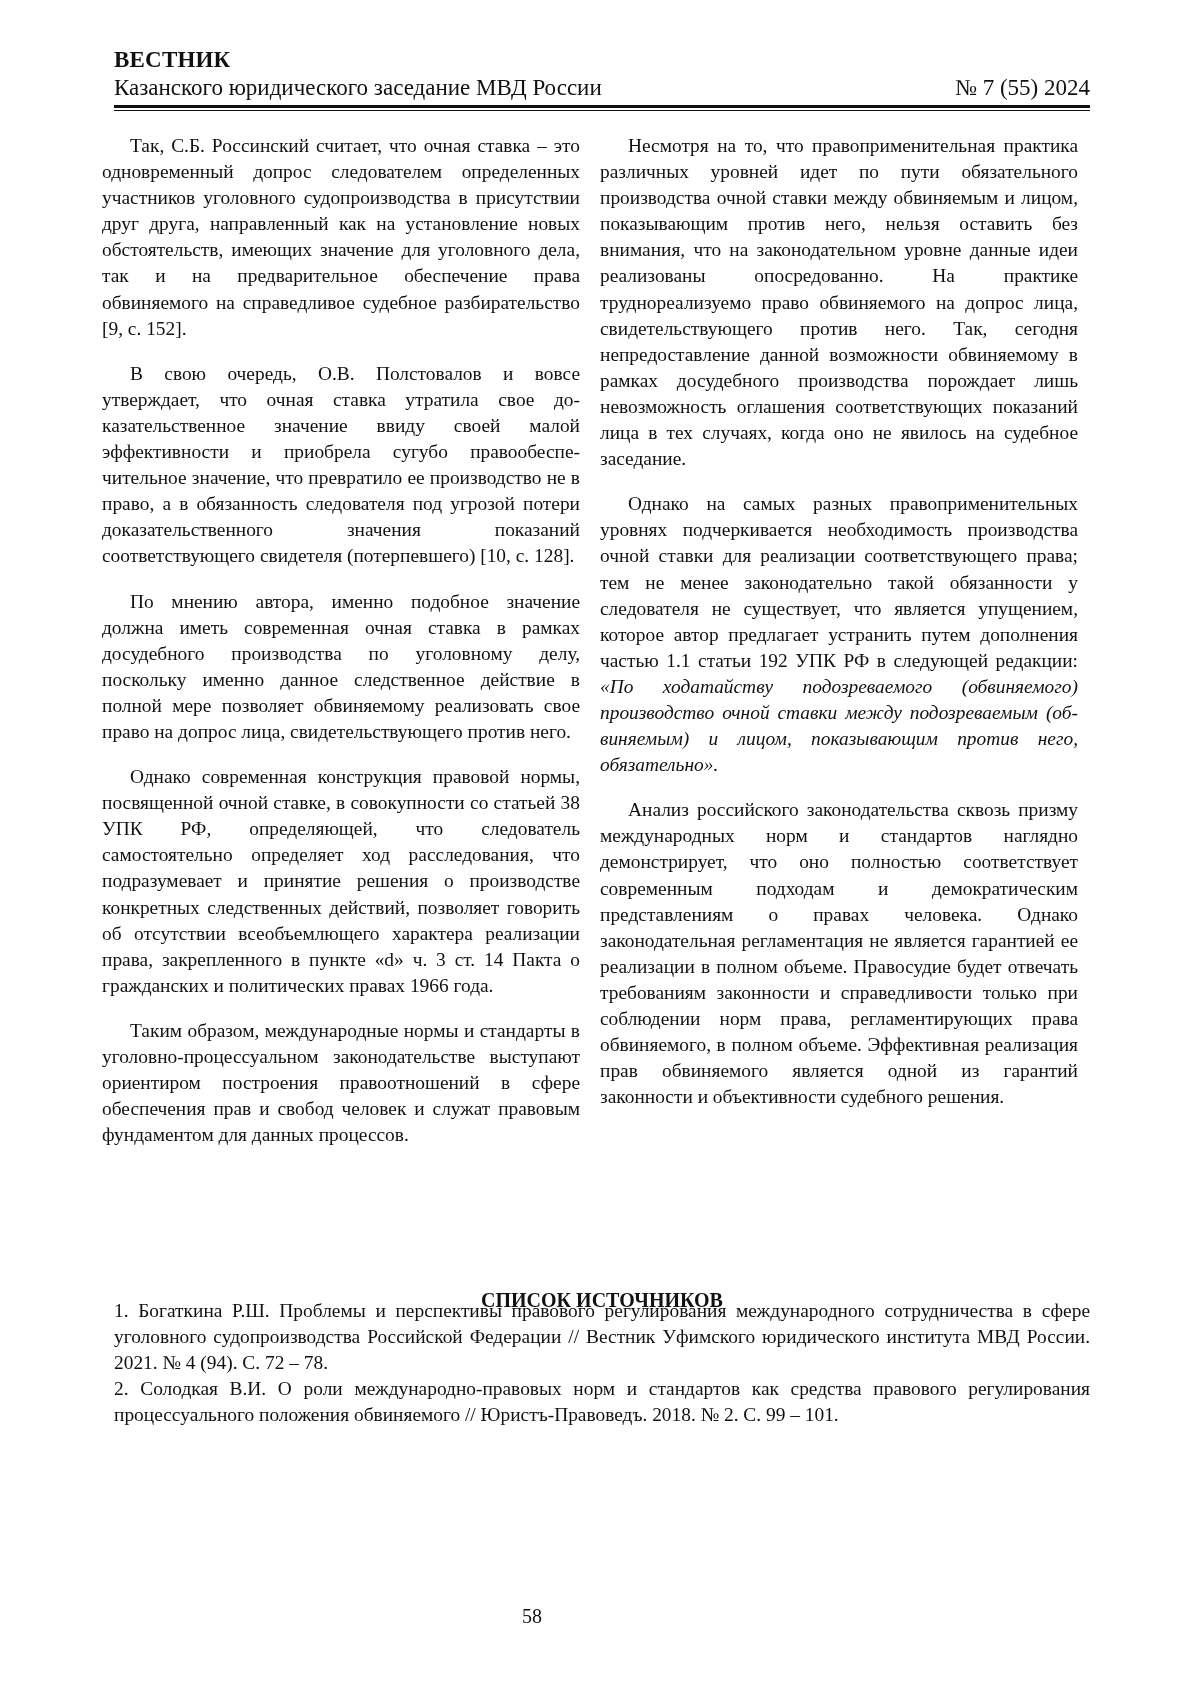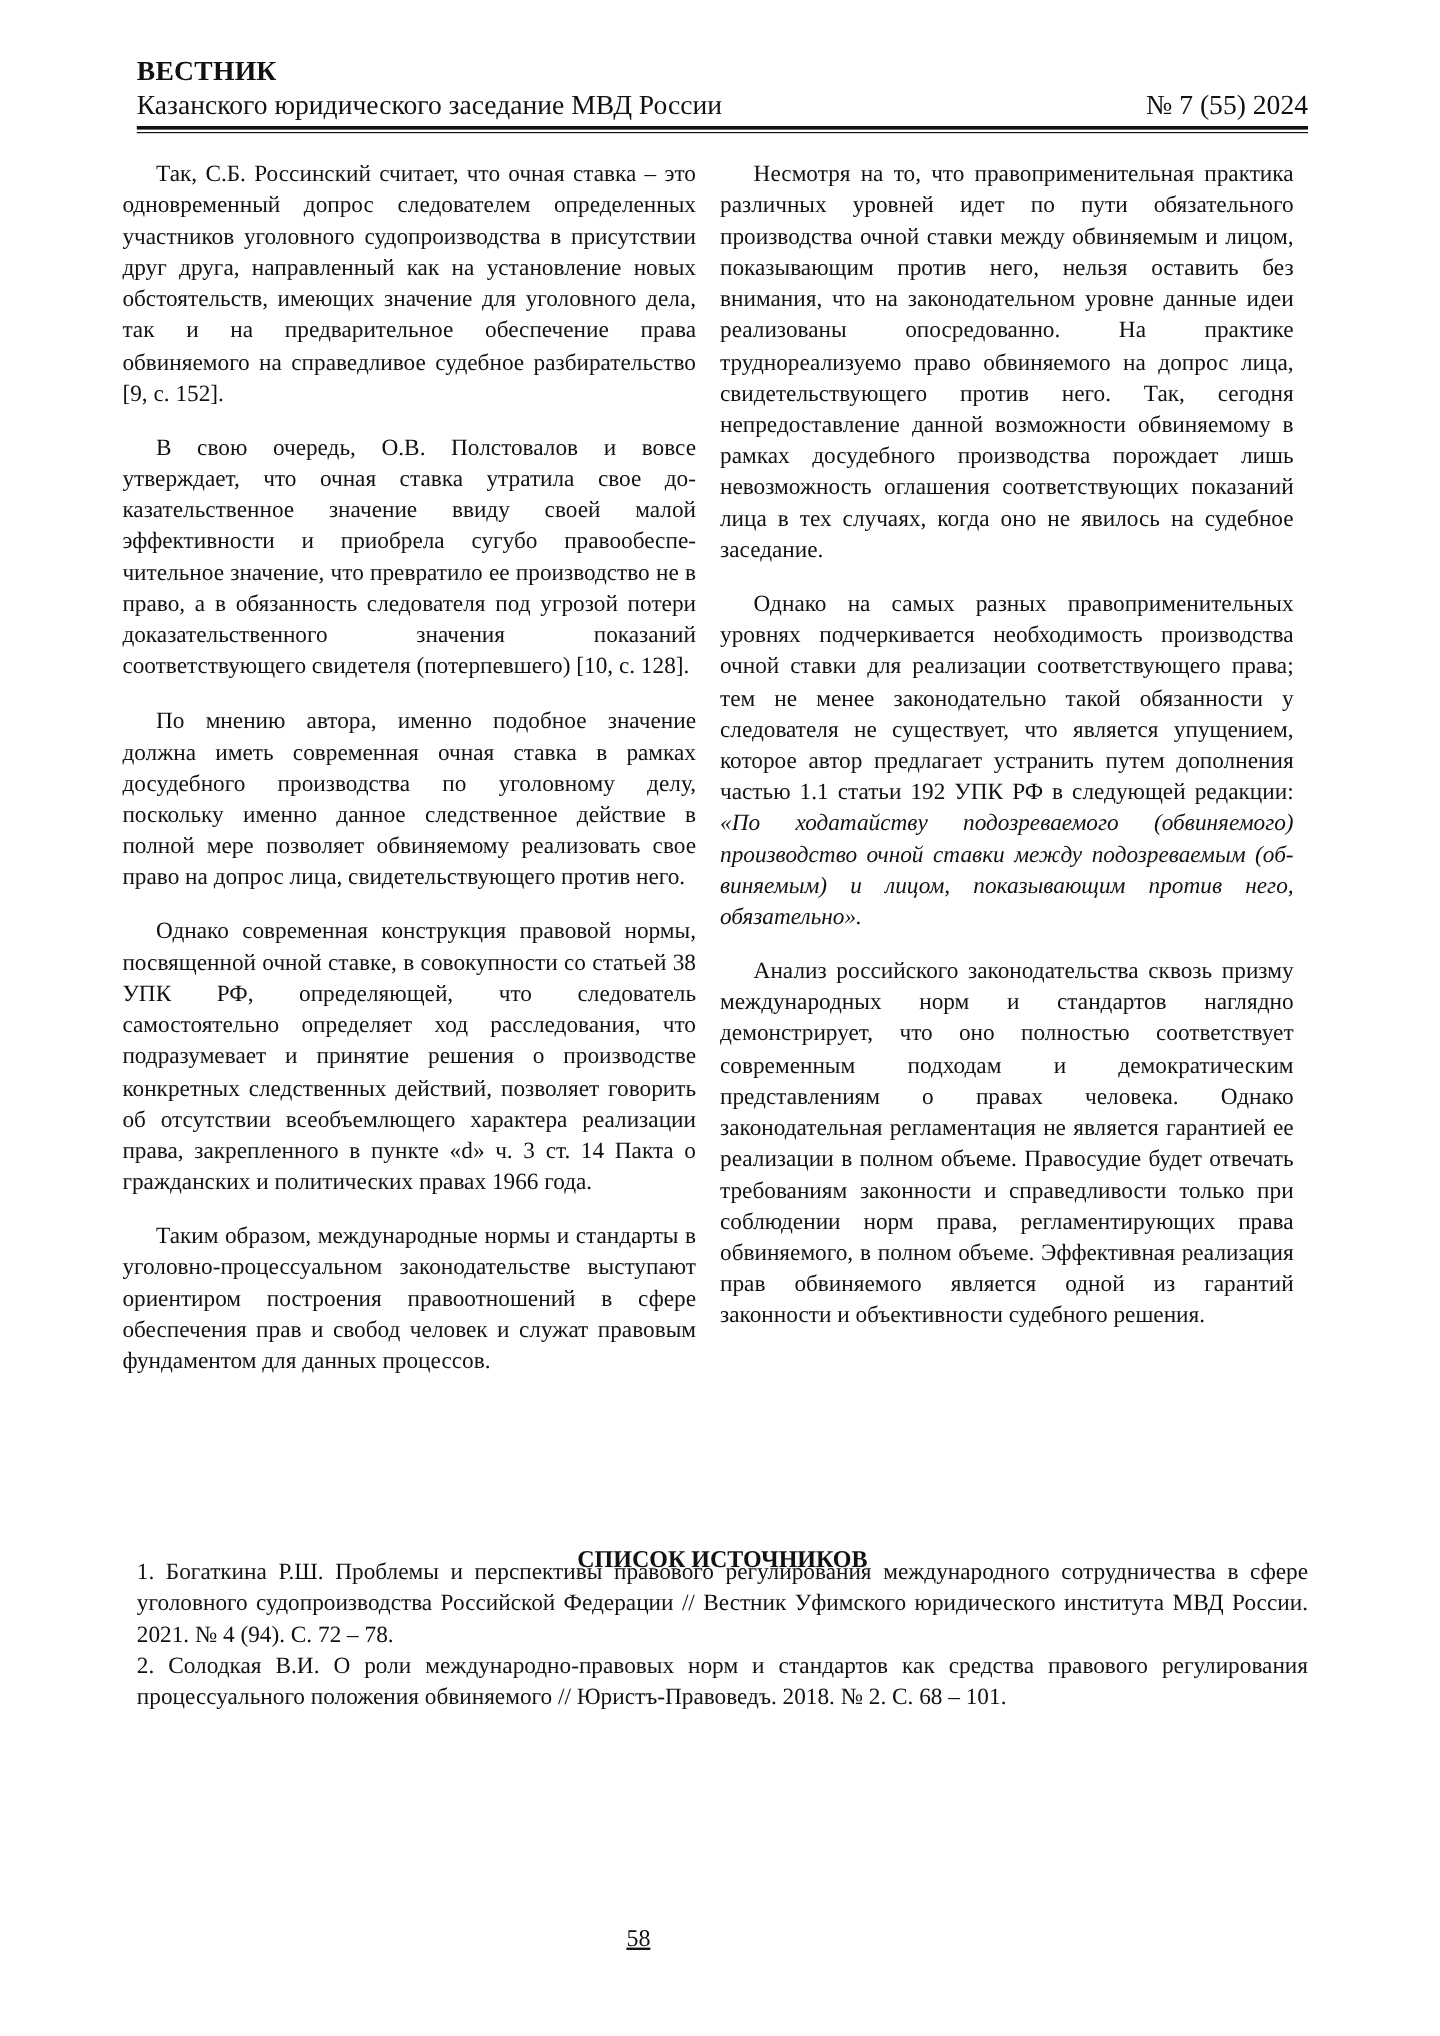--- a/index.html
+++ b/index.html
@@ -11,21 +11,21 @@
     .rule { margin-top: 3px; border-top: 3px solid #111; height: 2px; border-bottom: 1px solid #111; }
     .columns { position: absolute; left: 102px; top: 133px; width: 976px; display: flex; justify-content: space-between; }
     .col { width: 478px; font-size: 19.4px; line-height: 26.1px; text-align: justify; hyphens: manual; }
     .col p { margin: 0; text-indent: 28px; }
     .col p.gap { margin-top: 19px; }
     .col .it { font-style: italic; }
     .refs-title { position: absolute; left: 114px; top: 1287px; width: 976px; text-align: center;
       font-weight: bold; font-size: 20px; line-height: 26px; }
     .refs { position: absolute; left: 114px; top: 1298px; width: 976px; font-size: 19.4px; line-height: 26px; text-align: justify; }
     .refs p { margin: 0; }
-    .page-num { position: absolute; left: 0; width: 1064px; top: 1605px; text-align: center; font-size: 20px; text-decoration: underline; }
+    .page-num { position: absolute; left: 0; width: 1064px; top: 1605px; text-align: center; font-size: 20px; }
   </style>
 </head>
 <body>
 
 <div class="header">
   <div class="header-line1">ВЕСТНИК</div>
   <div class="header-line2">
     <span>Казанского юридического заседание МВД России</span>
     <span>№ 7 (55) 2024</span>
   </div>
@@ -43,16 +43,16 @@
   <div class="col">
     <p>Несмотря на то, что правоприменительная практика различных уровней идет по пути обя­зательного производства очной ставки между об­виняемым и лицом, показывающим против него, нельзя оставить без внимания, что на законода­тельном уровне данные идеи реализованы опо­средованно. На практике труднореализуемо право обвиняемого на допрос лица, свидетельствующе­го против него. Так, сегодня непредоставление данной возможности обвиняемому в рамках до­судебного производства порождает лишь невоз­можность оглашения соответствующих показа­ний лица в тех случаях, когда оно не явилось на судебное заседание.</p>
     <p class="gap"><span>Однако на самых разных правоприменитель­ных уровнях подчеркивается необходимость про­изводства очной ставки для реализации соответ­ствующего права; тем не менее законодательно такой обязанности у следователя не существует, что является упущением, которое автор предлага­ет устранить путем дополнения частью 1.1 статьи 192 УПК РФ в следующей редакции: </span><span class="it">«По хода­тайству подозреваемого (обвиняемого) производ­ство очной ставки между подозреваемым (об­виняемым) и лицом, показывающим против него, обязательно».</span></p>
     <p class="gap">Анализ российского законодательства сквозь призму международных норм и стандартов на­глядно демонстрирует, что оно полностью со­ответствует современным подходам и демокра­тическим представлениям о правах человека. Однако законодательная регламентация не явля­ется гарантией ее реализации в полном объеме. Правосудие будет отвечать требованиям закон­ности и справедливости только при соблюдении норм права, регламентирующих права обвиня­емого, в полном объеме. Эффективная реали­зация прав обвиняемого является одной из га­рантий законности и объективности судебного решения.</p>
   </div>
 </div>
 
 <div class="refs-title">СПИСОК ИСТОЧНИКОВ</div>
 <div class="refs">
   <p>1. Богаткина Р.Ш. Проблемы и перспективы правового регулирования международного сотрудниче­ства в сфере уголовного судопроизводства Российской Федерации // Вестник Уфимского юридическо­го института МВД России. 2021. № 4 (94). С. 72 – 78.</p>
-  <p>2. Солодкая В.И. О роли международно-правовых норм и стандартов как средства правового регули­рования процессуального положения обвиняемого // Юристъ-Правоведъ. 2018. № 2. С. 68 – 101.</p>
+  <p>2. Солодкая В.И. О роли международно-правовых норм и стандартов как средства правового регули­рования процессуального положения обвиняемого // Юристъ-Правоведъ. 2018. № 2. С. 99 – 101.</p>
 </div>
 
 <div class="page-num">58</div>
 
 </body></html>

